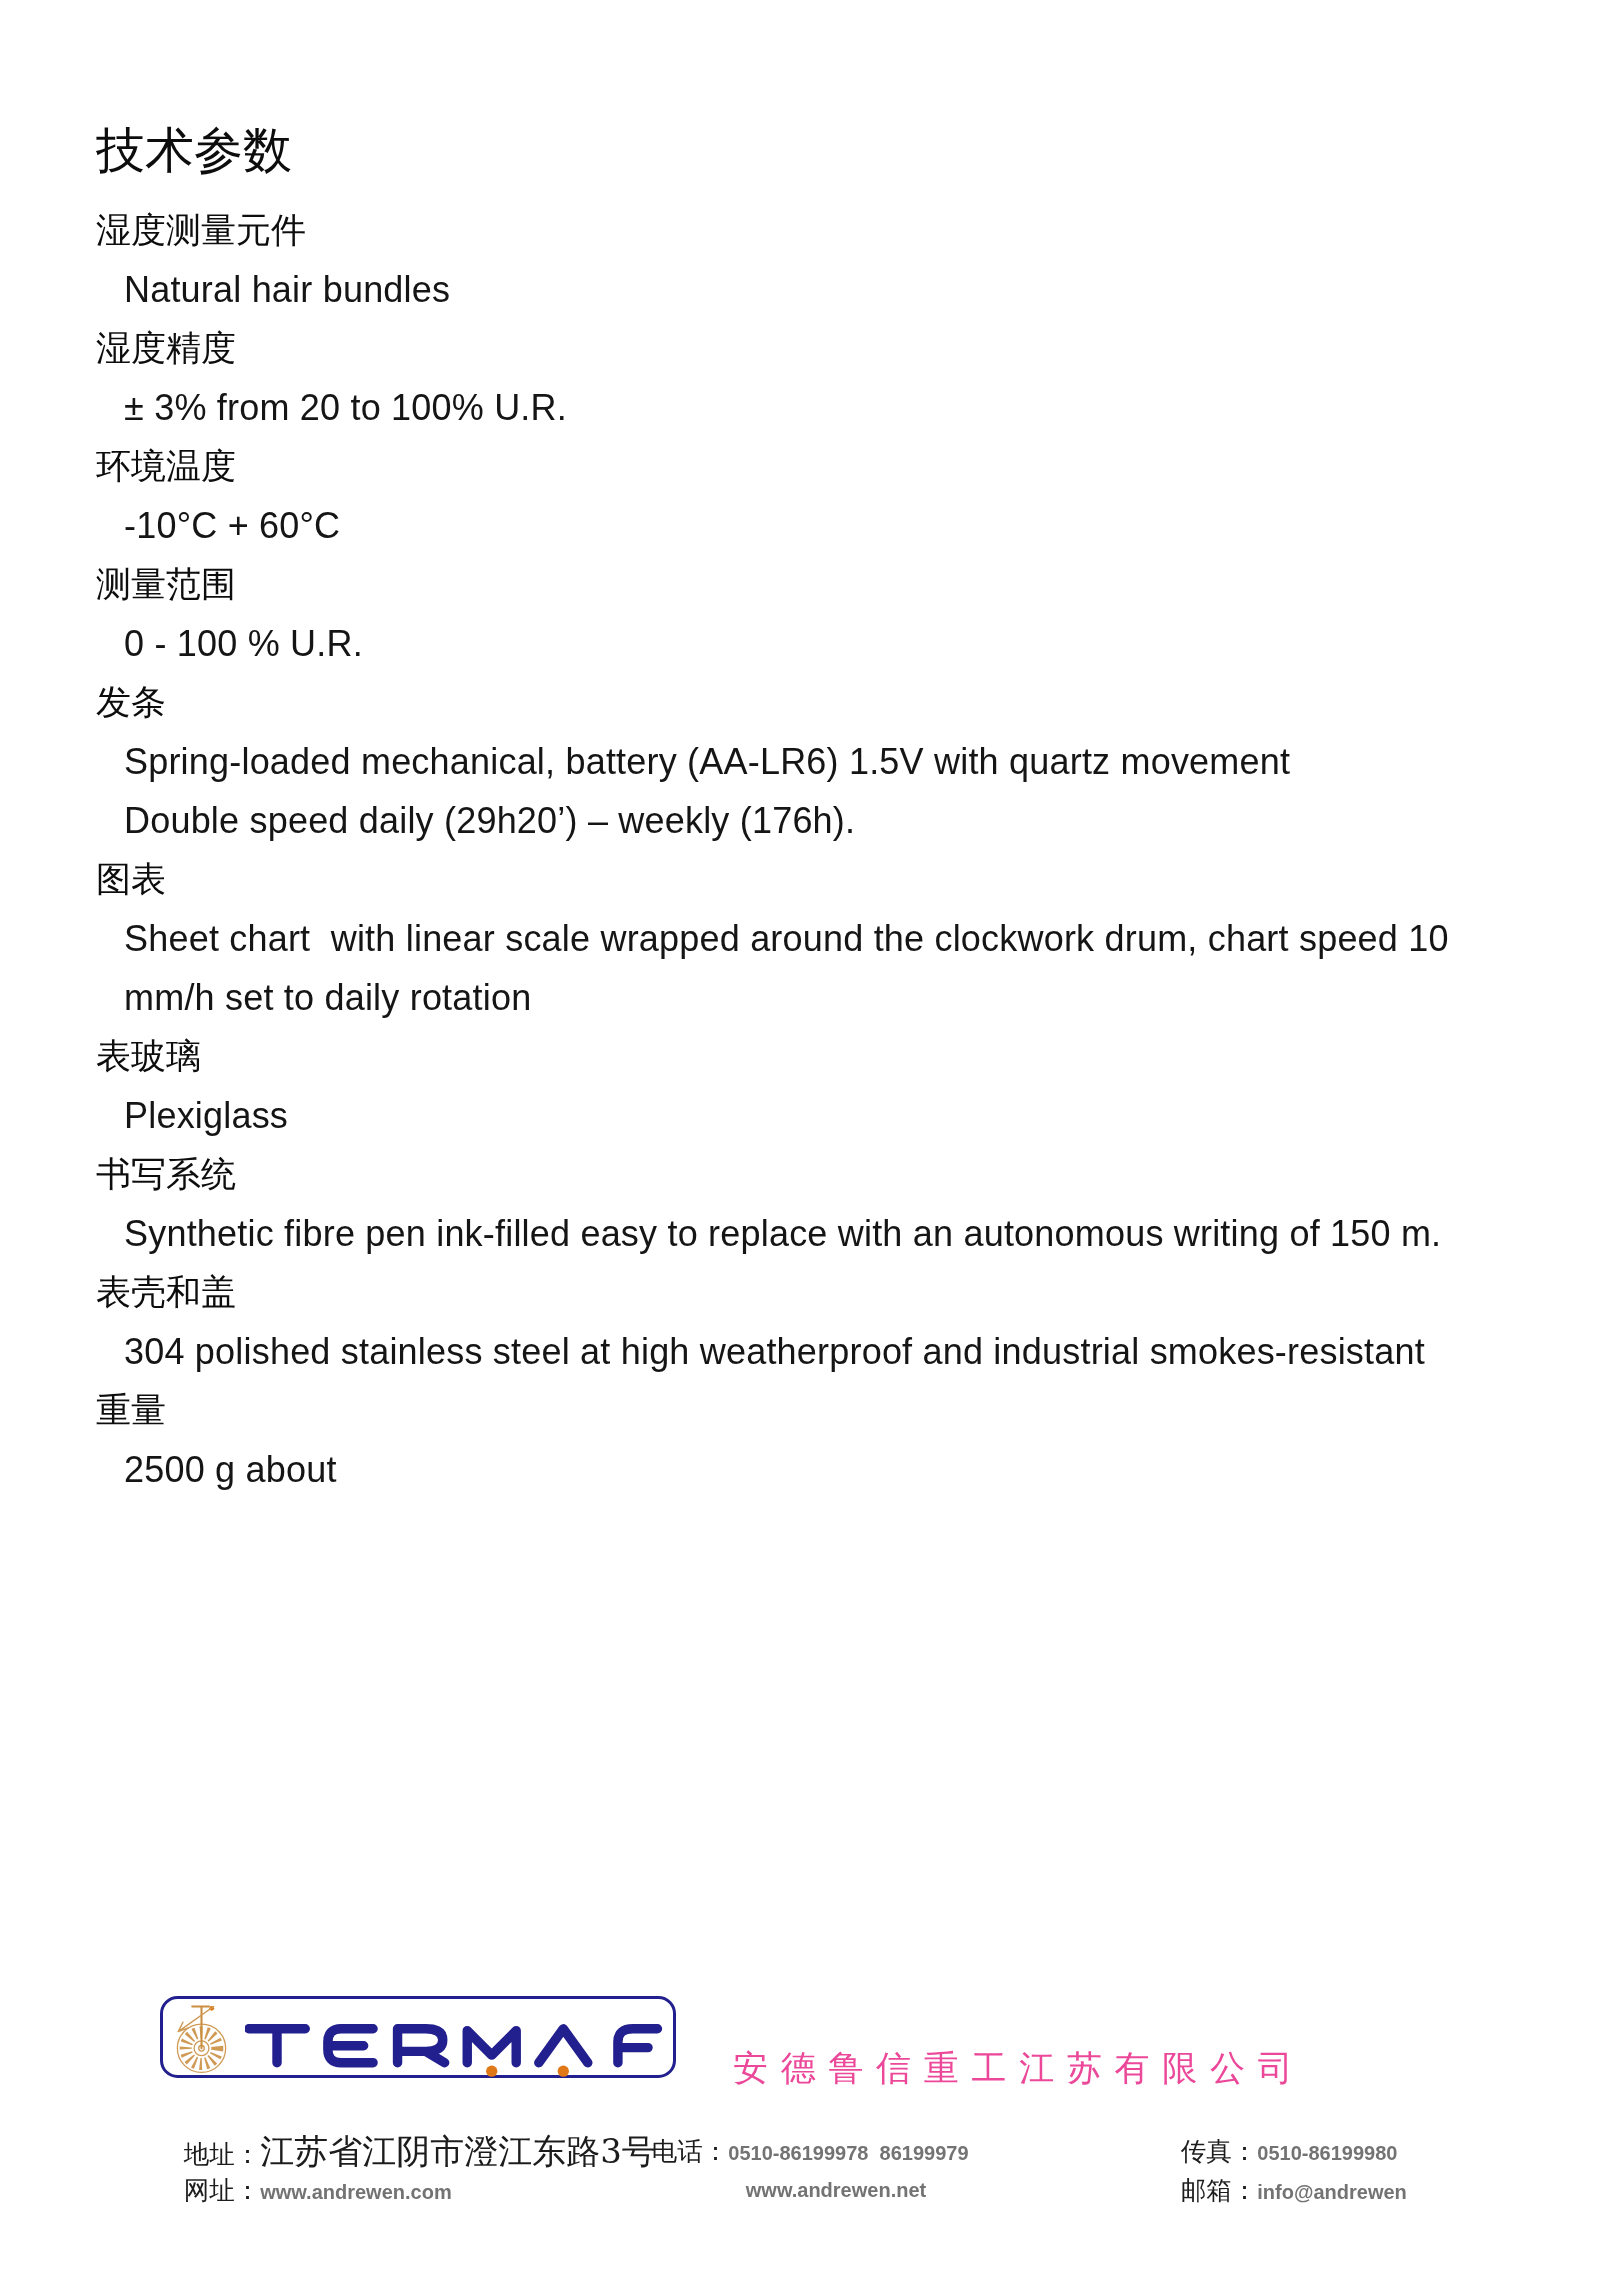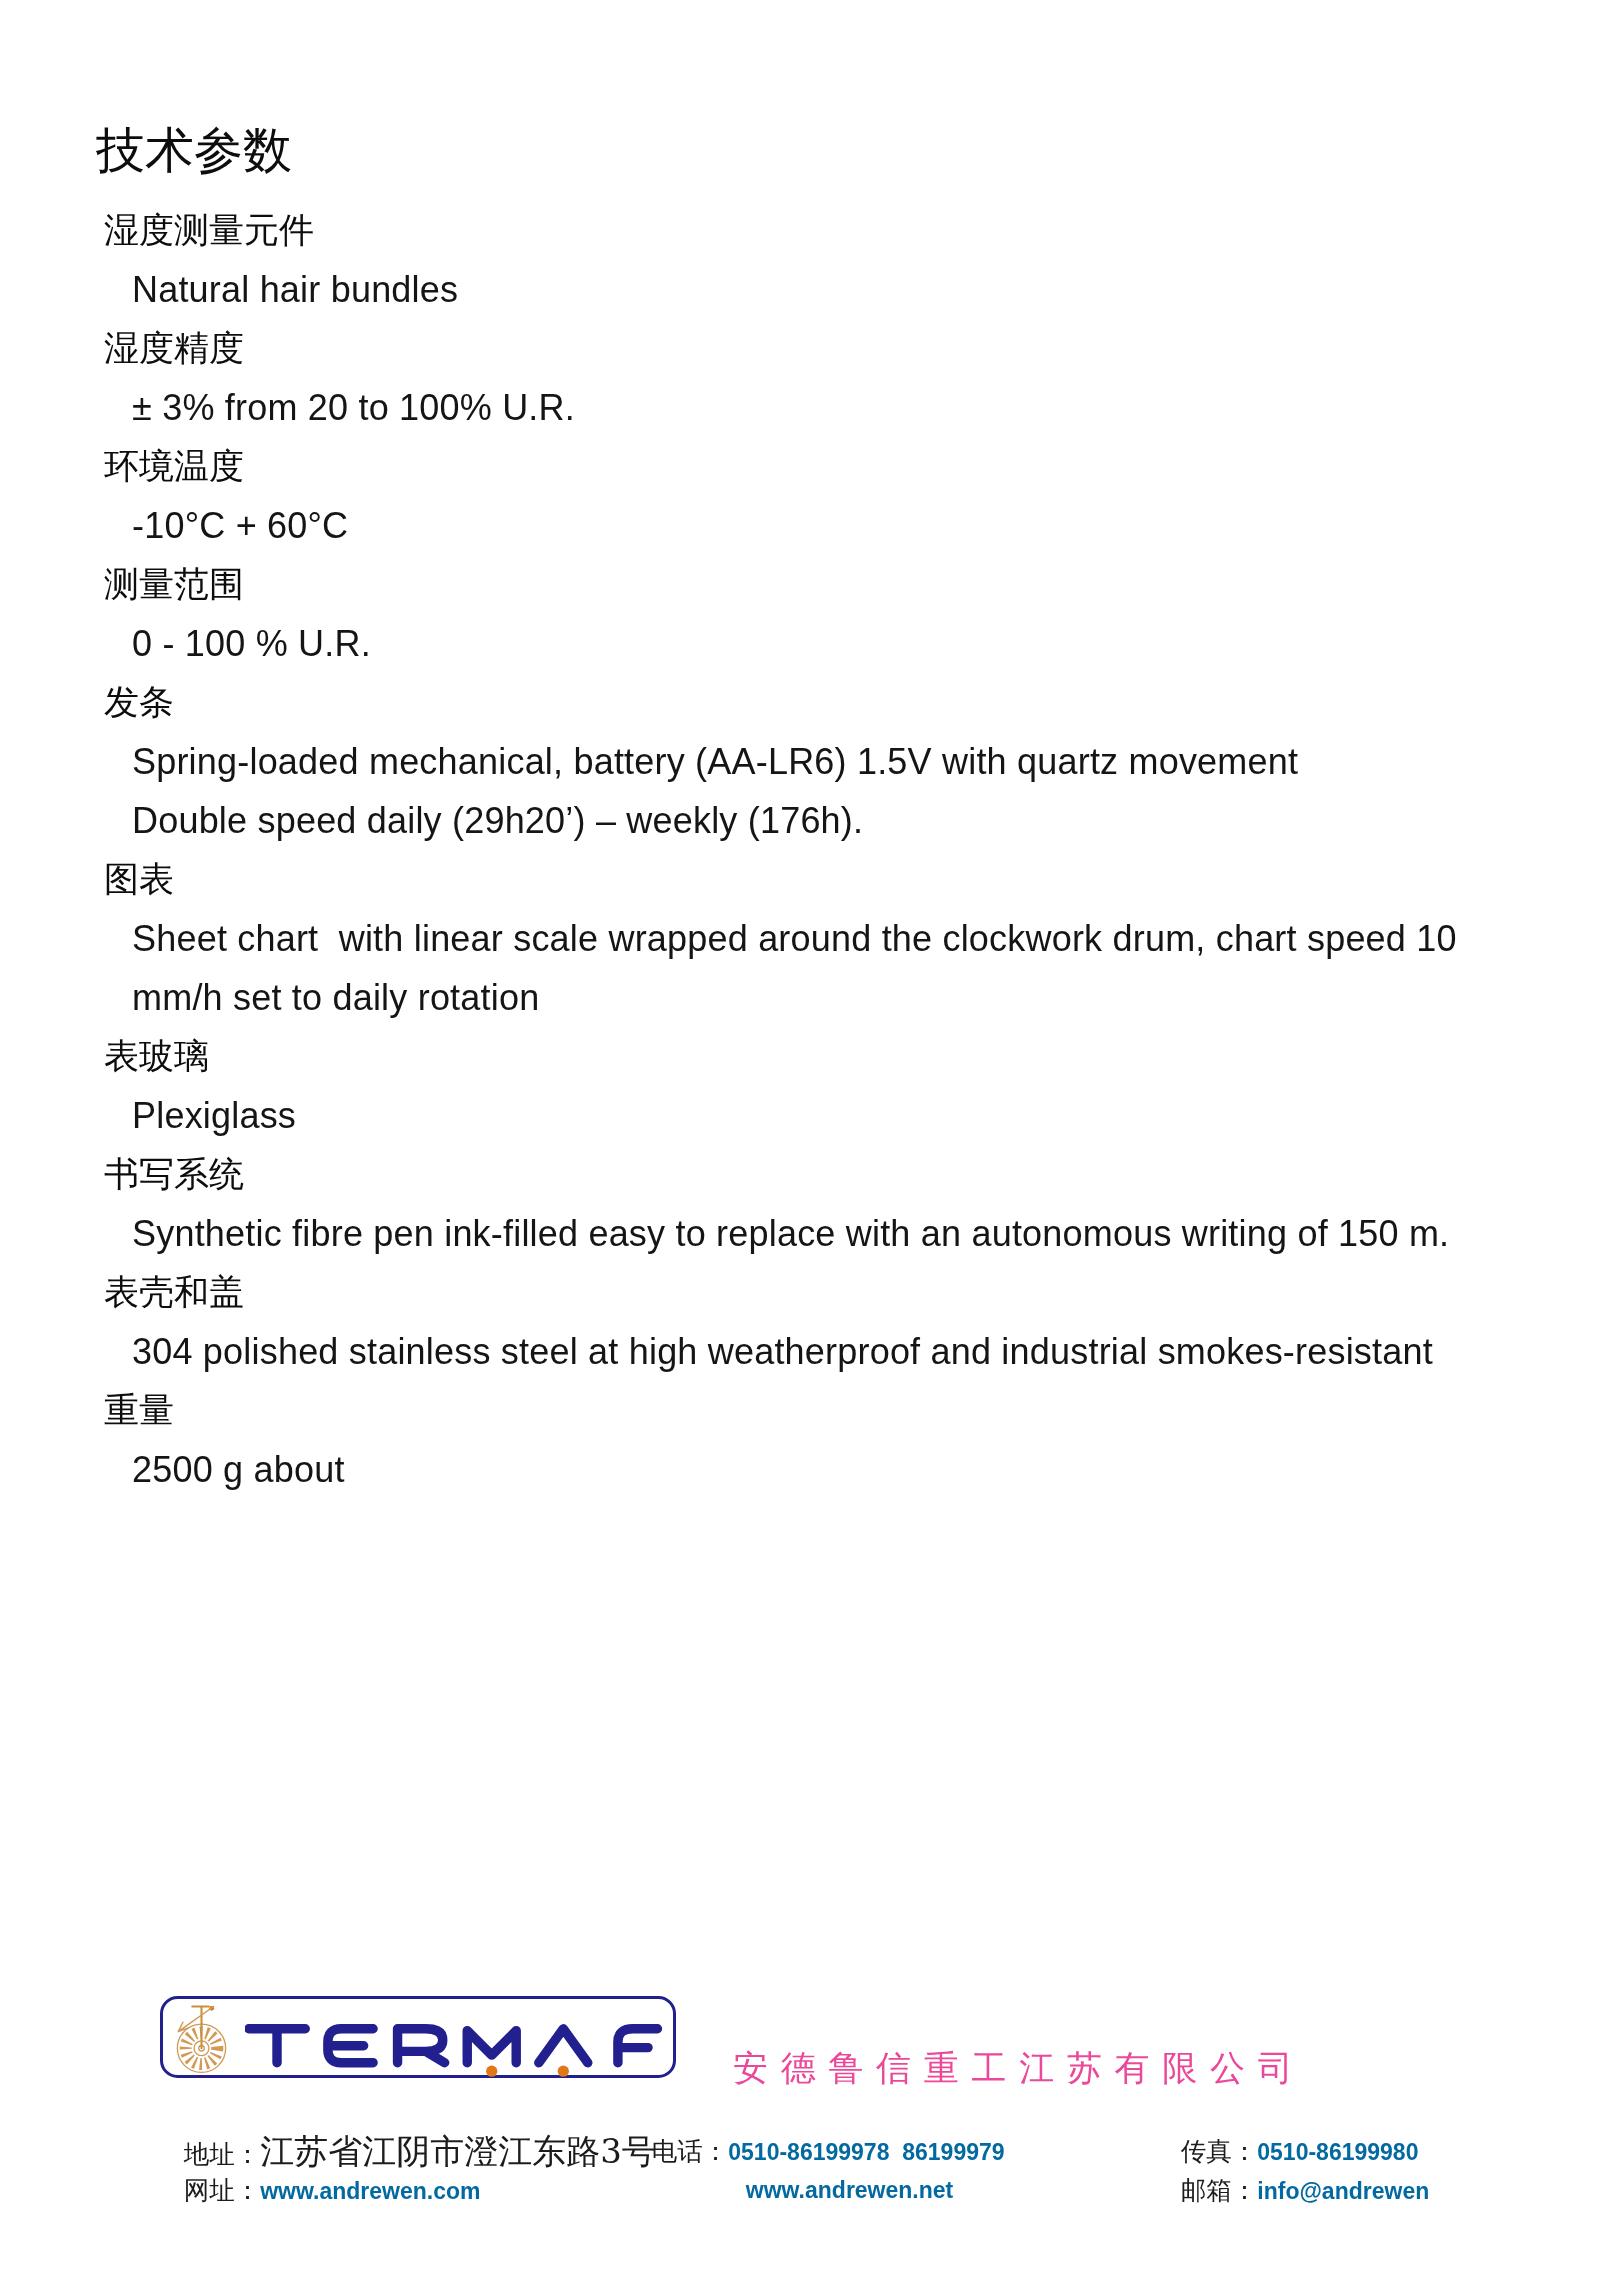--- a/index.html
+++ b/index.html
@@ -6,21 +6,21 @@
   body{
     width:1620px;height:2270px;position:relative;background:#ffffff;
     font-family:"Liberation Sans",sans-serif;color:#111;overflow:hidden;
   }
   
   .doc-title{
     position:absolute;left:96px;top:92px;
     font-family:Liberation Sans, sans-serif;font-size:49px;line-height:51px;
     font-weight:400;color:#0d0d0d;white-space:pre;
   }
-  .spec{position:absolute;left:104px;top:201px;}
+  .spec{position:absolute;left:96px;top:201px;}
   .ln{height:59px;line-height:59px;white-space:pre;}
   .ln.zh{font-family:"DejaVu Serif",serif;font-size:35px;color:#0d0d0d;}
   .ln.en{font-size:36px;color:#151515;letter-spacing:0.2px;margin-left:28px;}
   
   .footer{position:absolute;left:160px;top:1996px;width:1372px;height:216px;}
   .logo-box{
     position:absolute;left:0;top:0;width:510px;height:76px;
     border:3.9px solid #221f8e;border-radius:17.6px;background:#fff;
   }
   .illu{position:absolute;left:5.9px;top:1px;}
@@ -32,21 +32,21 @@
   .company{
     position:absolute;left:573px;top:51px;font-size:35px;line-height:41px;
     letter-spacing:12.7px;color:#ec4899;white-space:pre;
   }
   .crow{position:absolute;height:33px;line-height:33px;white-space:pre;}
   .r1{top:106px;}
   .r2{top:145px;}
   .g-addr{left:5.9px;}   .g-phone{left:474px;} .g-fax{left:1003px;}
   .g-web{left:5.9px;}    .g-web2{left:568px;}  .g-email{left:1003px;}
   .lbl{font-family:"DejaVu Serif",serif;font-size:25.5px;color:#1c1c1c;}
-  .val{font-weight:bold;font-size:23px;color:#0369a1;}
+  .val{font-weight:bold;font-size:20px;color:#737373;}
   .val-zh{font-family:"DejaVu Serif",serif;font-size:34px;color:#1c1c1c;}
 </style>
 </head>
 <body>
 
 <h1 class="doc-title">技术参数</h1>
 
 <div class="spec">
   <div class="ln zh">湿度测量元件</div>
   <div class="ln en">Natural hair bundles</div>

